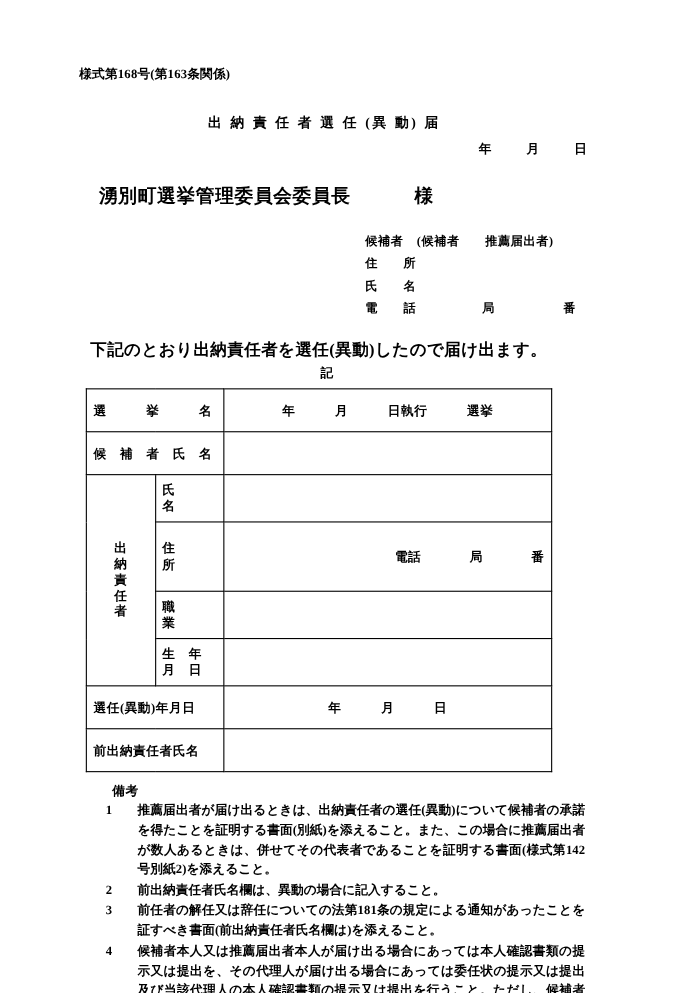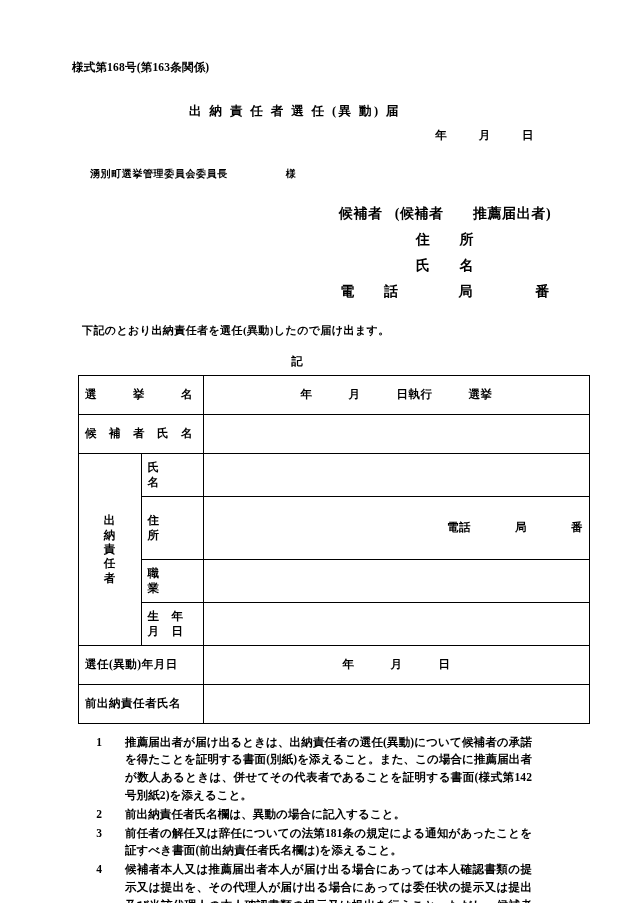--- a/index.html
+++ b/index.html
@@ -40,55 +40,54 @@
     text-align: right;
     font-size: 11.5px;
     margin: 0 24px 24px 0;
     letter-spacing: 0.5px;
   }
   .date-line span { display: inline-block; }
   .date-y { margin-right: 28px; }
   .date-m { margin-right: 28px; }
 
   .addressee {
-    font-size: 10px;
+    font-size: 17px;
     margin: 0 0 20px 18px;
     letter-spacing: 0.6px;
   }
   .addressee .sama { margin-left: 58px; }
 
   .applicant {
     margin: 0 0 0 0;
     padding-left: 260px;
-    font-size: 14px;
+    font-size: 11px;
     line-height: 1.85;
     letter-spacing: 0.6px;
-    text-align: center;
   }
   .applicant .row { white-space: nowrap; }
   .applicant .lbl { display: inline-block; }
   .applicant .kouhosha-note { margin-left: 12px; }
   .applicant .tel-kyoku { margin-left: 60px; }
   .applicant .tel-ban { margin-left: 62px; }
 
   .statement {
-    font-size: 11px;
-    margin: 18px 0 16px 10px;
+    font-size: 15px;
+    margin: 18px 0 4px 10px;
     letter-spacing: 0.4px;
   }
   .ki {
     text-align: center;
     font-size: 11.5px;
     margin: 0 0 6px 0;
     padding-right: 36px;
   }
 
   table.main {
     border-collapse: collapse;
-    width: 512px;
+    width: 424px;
     margin: 0 0 0 6px;
     table-layout: fixed;
   }
   table.main td {
     border: 1px solid #000;
     font-size: 11.5px;
     padding: 6px 6px;
     vertical-align: middle;
     height: 26px;
     letter-spacing: 0.5px;
@@ -220,20 +219,21 @@
       <td class="val-center">年　　　月　　　日</td>
     </tr>
     <tr class="tall">
       <td class="lab" colspan="2">前出納責任者氏名</td>
       <td></td>
     </tr>
   </tbody>
     </table>
 
   <div class="notes">
+    <div class="notes-title">備考</div>
     <div class="note-item">
       <div class="note-num">1</div>
       <div class="note-body">推薦届出者が届け出るときは、出納責任者の選任(異動)について候補者の承諾を得たことを証明する書面(別紙)を添えること。また、この場合に推薦届出者が数人あるときは、併せてその代表者であることを証明する書面(様式第142号別紙2)を添えること。</div>
     </div>
     <div class="note-item">
       <div class="note-num">2</div>
       <div class="note-body">前出納責任者氏名欄は、異動の場合に記入すること。</div>
     </div>
     <div class="note-item">
       <div class="note-num">3</div>

